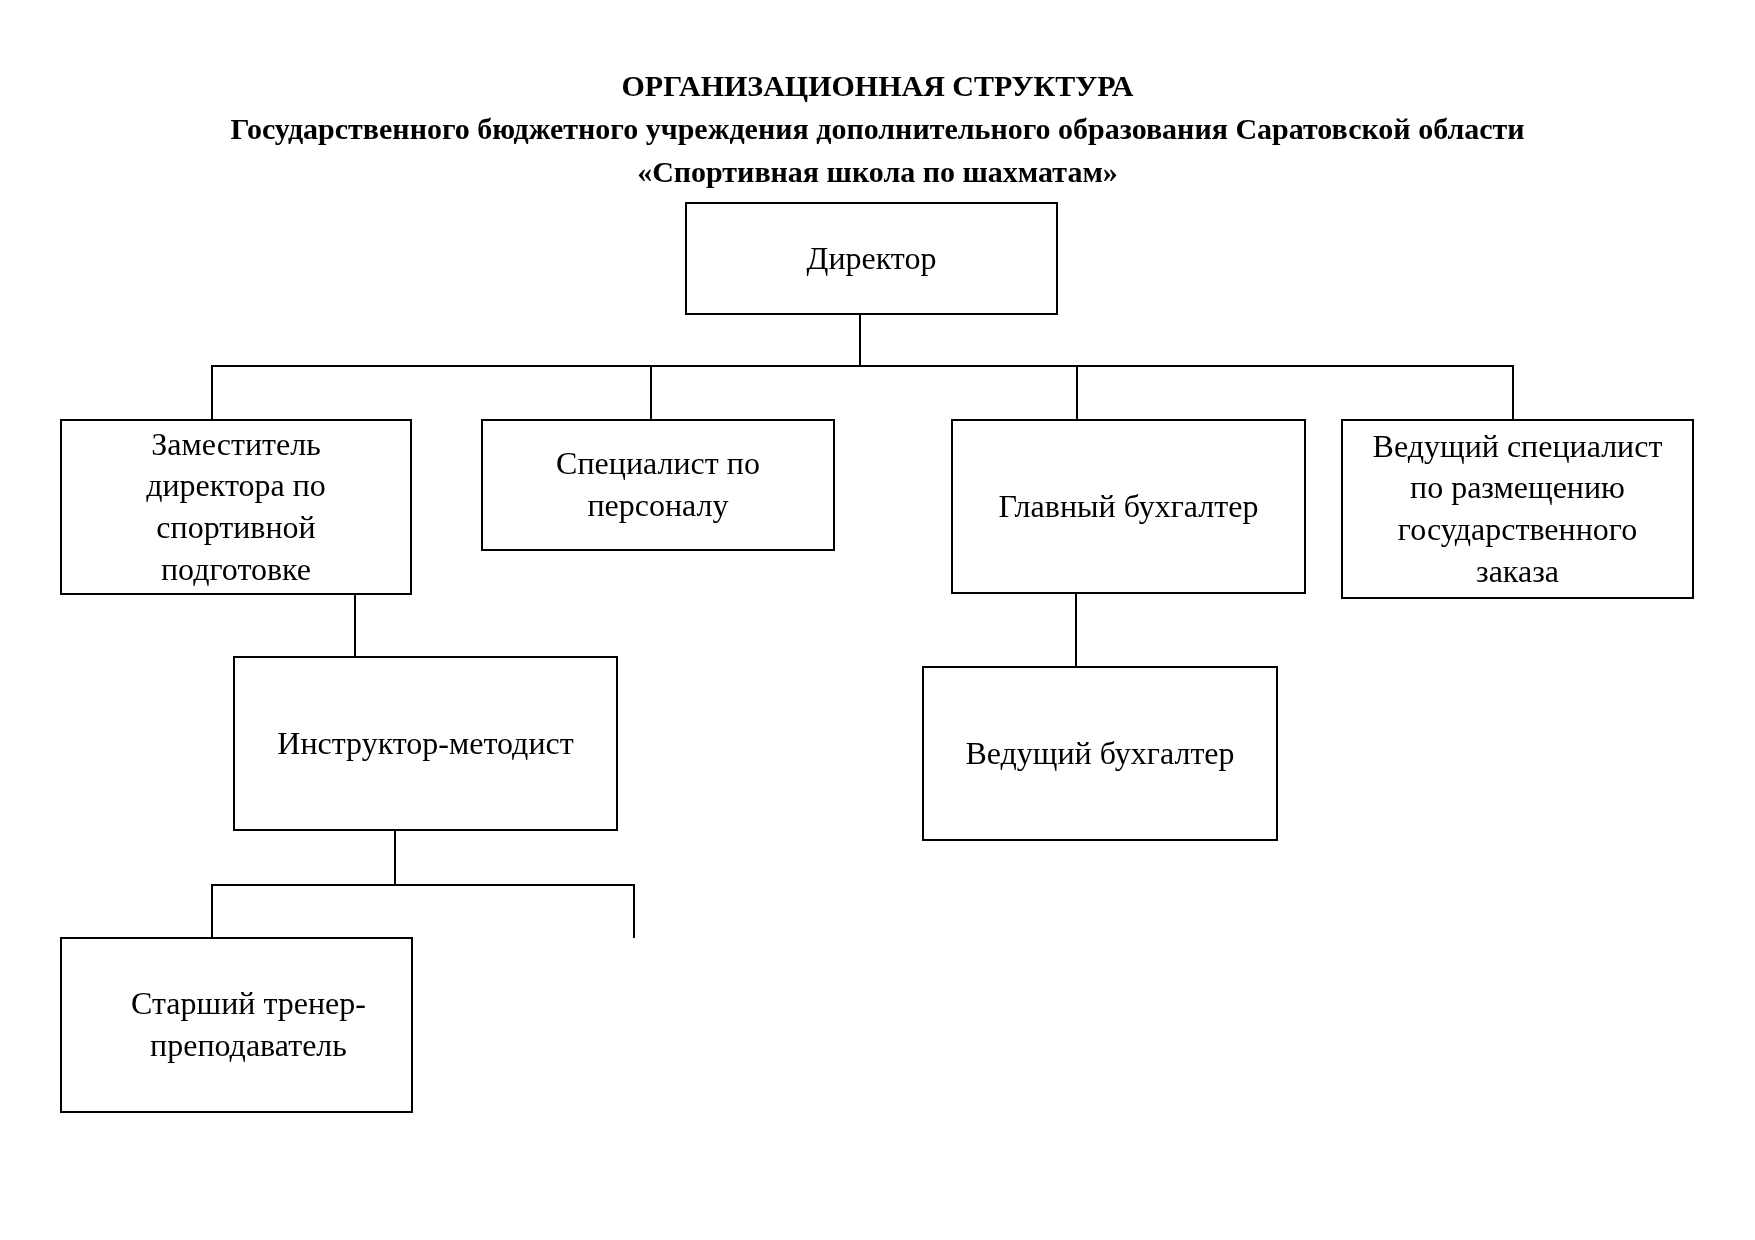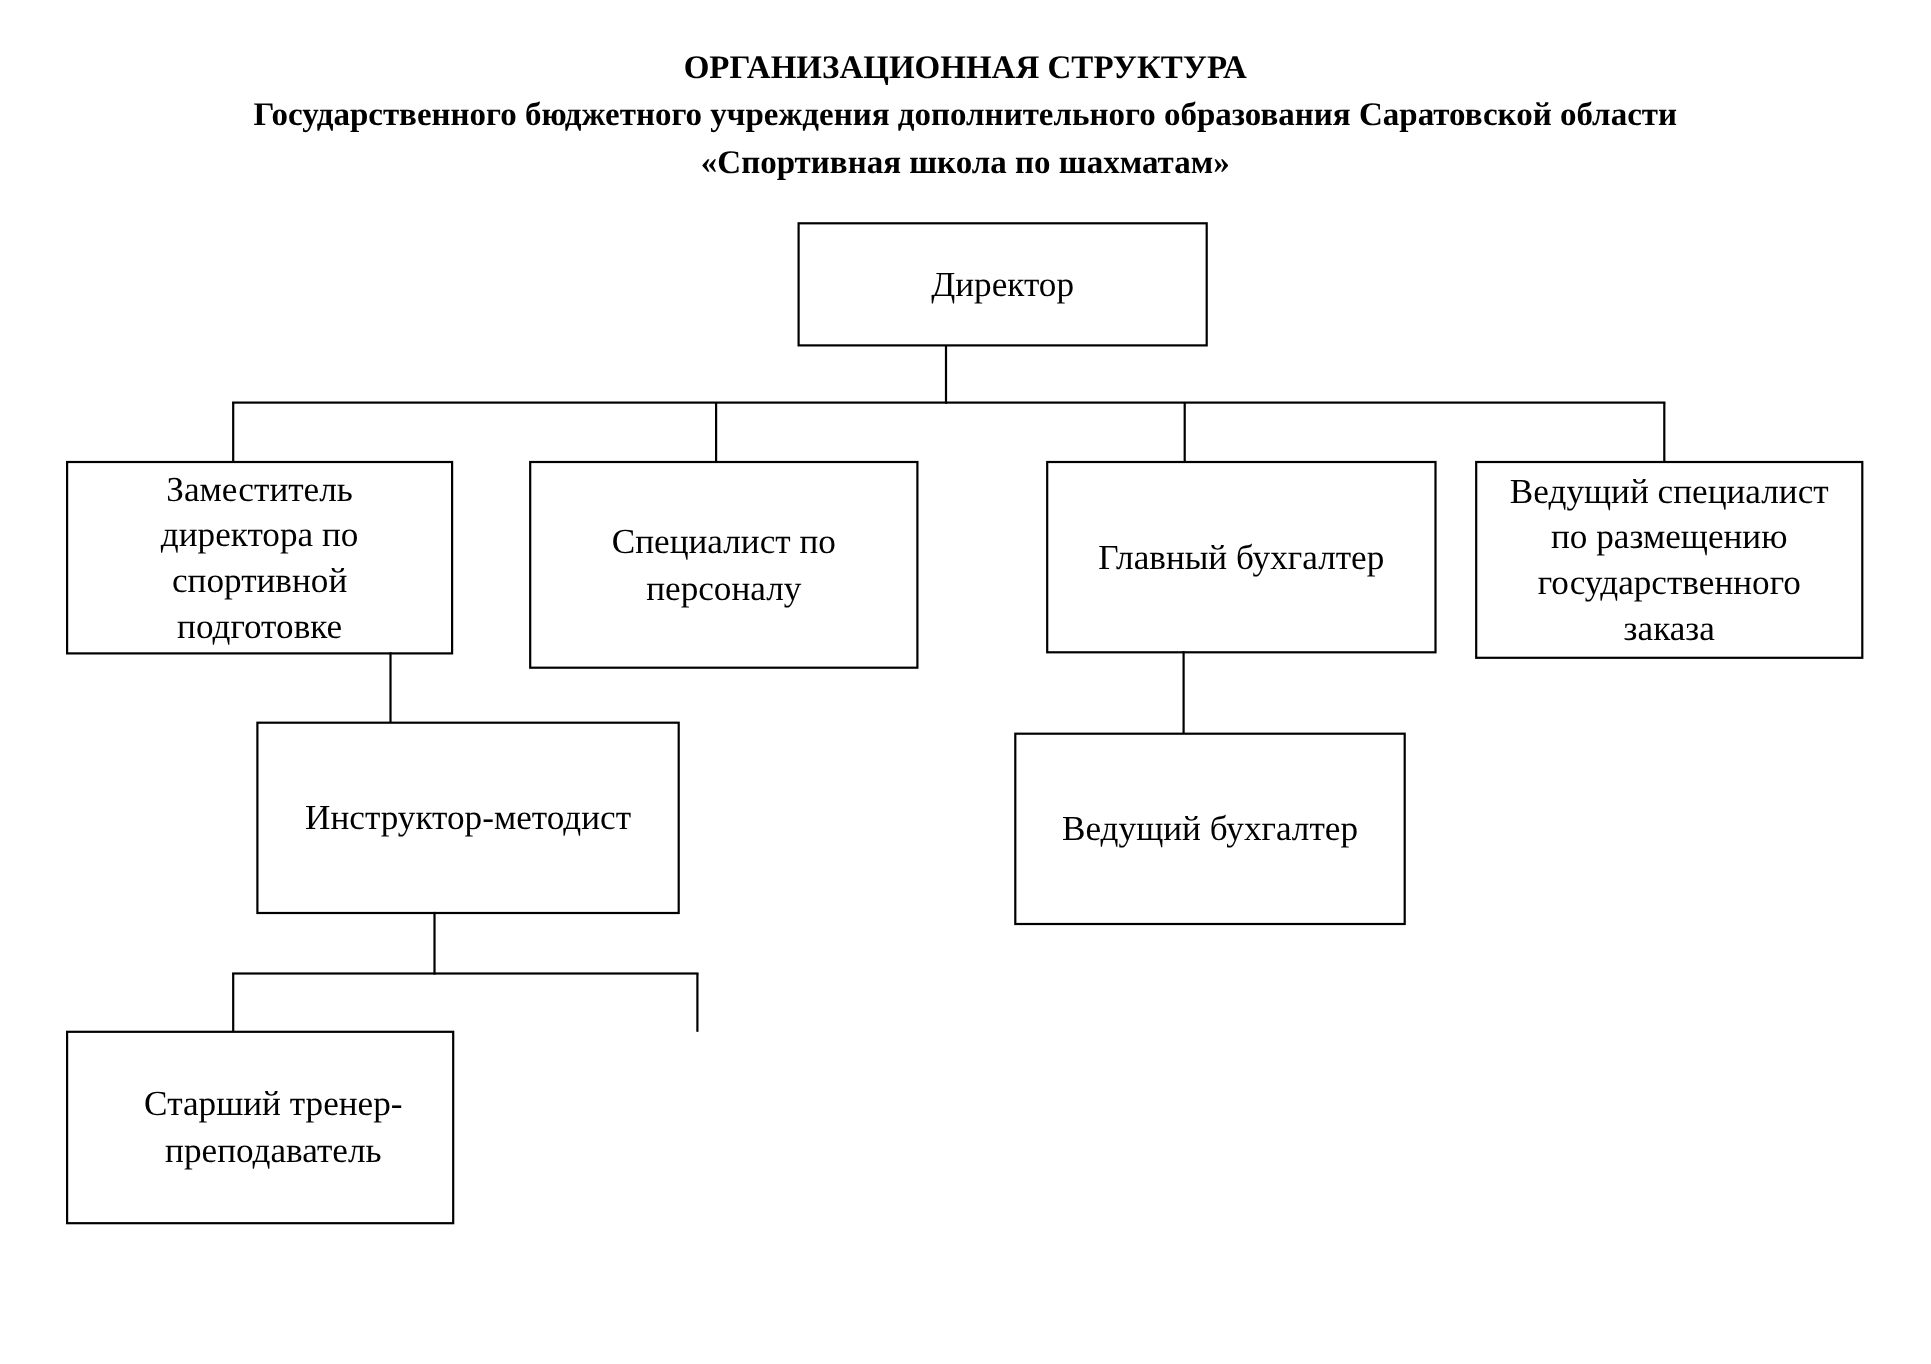--- a/index.html
+++ b/index.html
@@ -11,21 +11,21 @@
     position: relative;
     width: 1755px;
     height: 1240px;
     background: var(--background, #ffffff);
     font-family: "Liberation Serif", "DejaVu Serif", serif;
     color: var(--text, #000000);
     overflow: hidden;
   }
   .title {
     position: absolute;
-    top: 40px;
+    top: 64px;
     left: 0;
     width: 100%;
     text-align: center;
     font-weight: bold;
     font-size: 30px;
     line-height: 43px;
     white-space: nowrap;
   }
   .node {
     position: absolute;
@@ -50,28 +50,28 @@
 <body>
 
 <div class="page">
 
   <div class="title">
     <div>ОРГАНИЗАЦИОННАЯ СТРУКТУРА</div>
     <div>Государственного бюджетного учреждения дополнительного образования Саратовской области</div>
     <div>«Спортивная школа по шахматам»</div>
   </div>
 
-  <div class="node" style="left:685px; top:202px; width:373px; height:113px;margin-left:40px;">Директор</div>
+  <div class="node" style="left:685px; top:202px; width:373px; height:113px;">Директор</div>
 
   <div class="node" style="left:60px; top:419px; width:352px; height:176px;">Заместитель
 директора по
 спортивной
 подготовке</div>
 
-  <div class="node" style="left:481px; top:419px; width:354px; height:189px;">Специалист по
+  <div class="node" style="left:481px; top:419px; width:354px; height:132px;">Специалист по
 персоналу</div>
 
   <div class="node" style="left:922px; top:419px; width:355px; height:175px;margin-left:29px;">Главный бухгалтер</div>
 
   <div class="node" style="left:1341px; top:419px; width:353px; height:180px;">Ведущий специалист
 по размещению
 государственного
 заказа</div>
 
   <div class="node" style="left:233px; top:656px; width:385px; height:175px;">Инструктор-методист</div>

